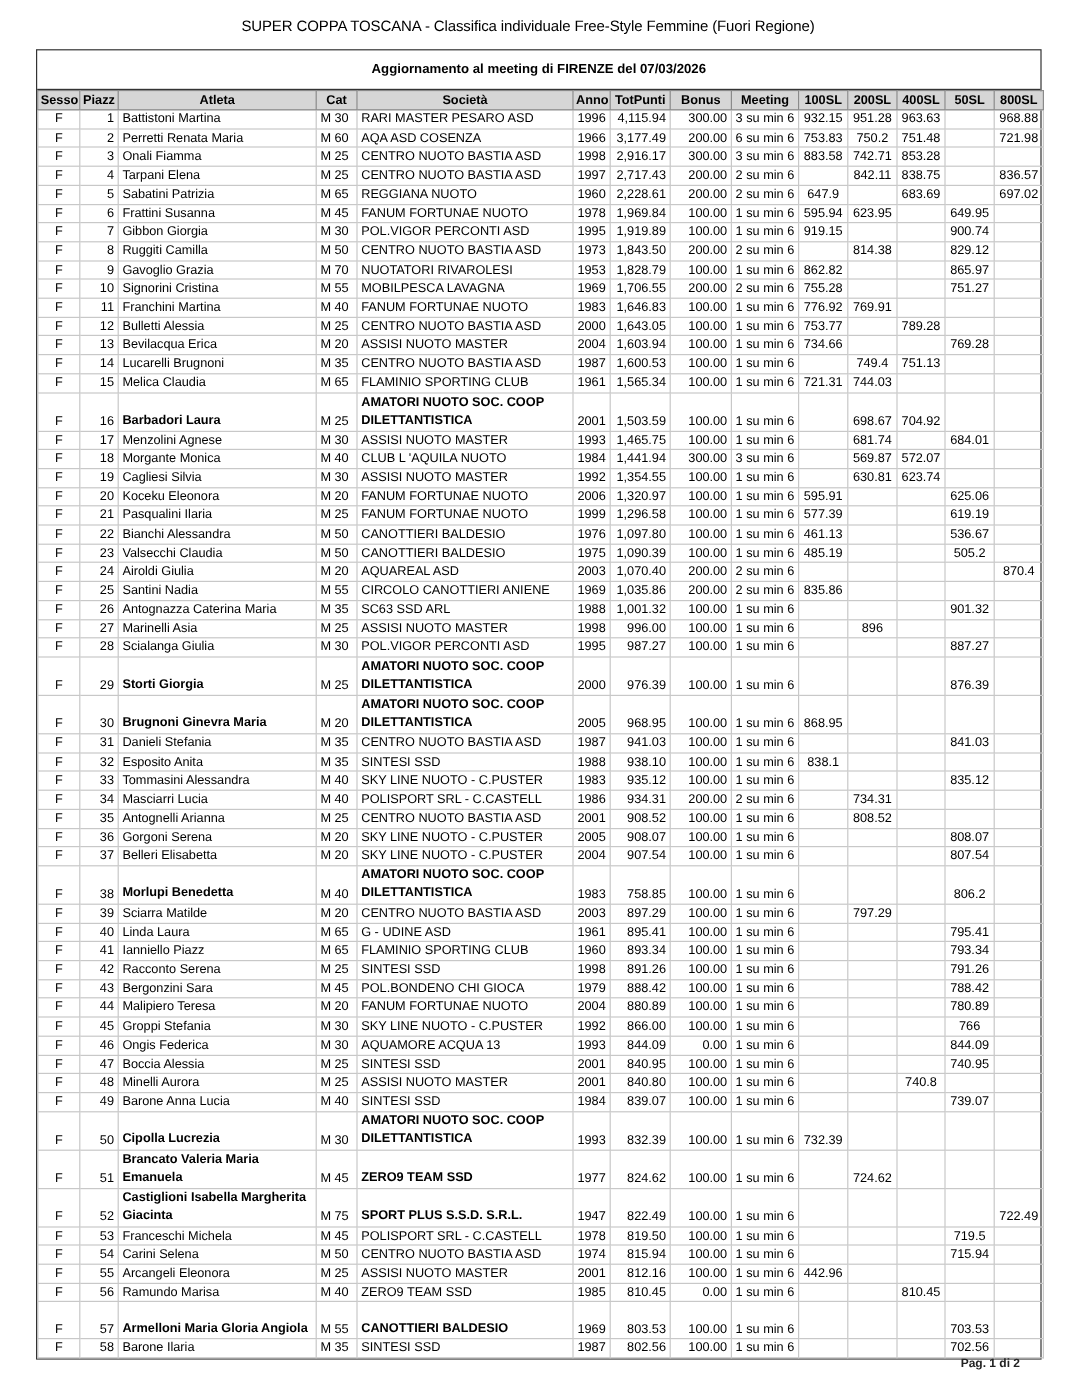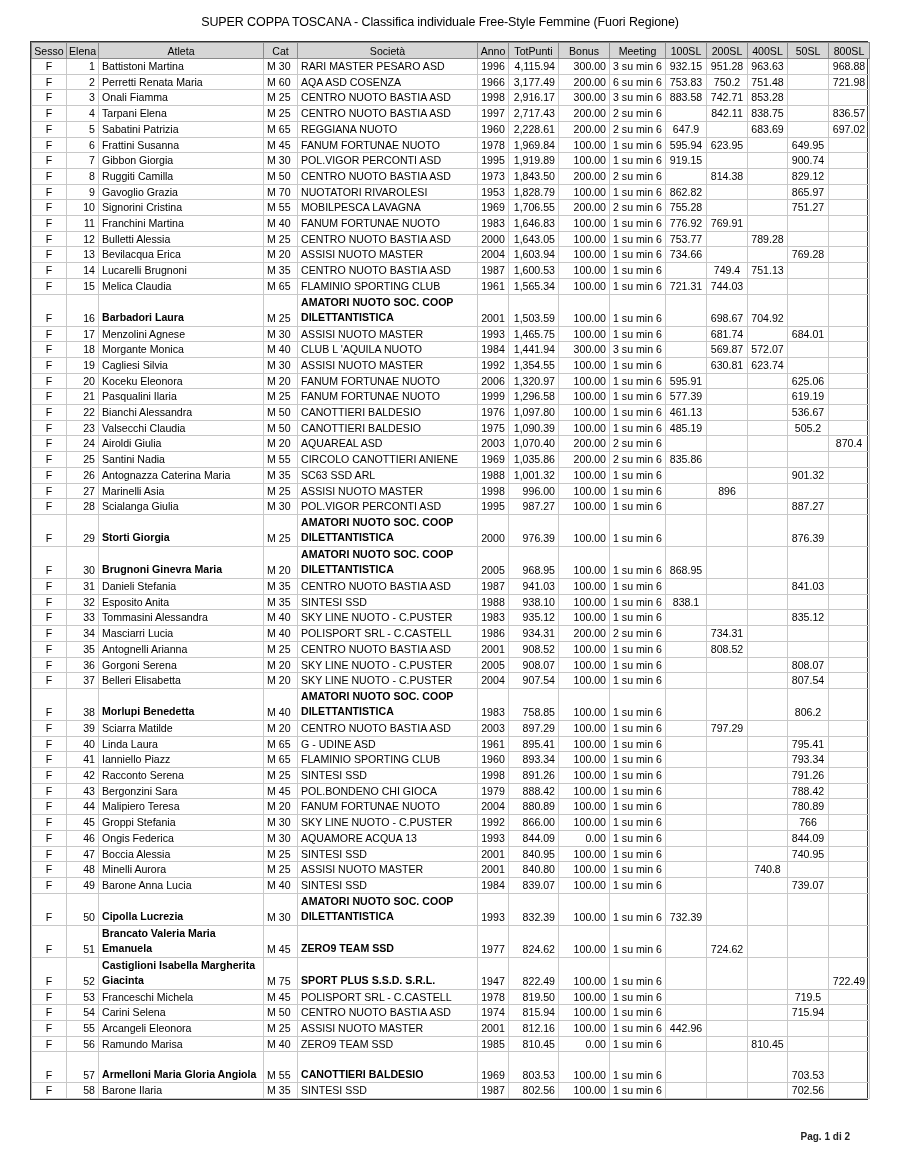--- a/index.html
+++ b/index.html
@@ -1,56 +1,57 @@
 <!DOCTYPE html>
 <html><head>
 <meta charset="utf-8">
 <style>
   html, body { margin: 0; padding: 0; background: #ffffff; }
   body { width: 900px; height: 1165px; position: relative; overflow: hidden; font-family: "Liberation Sans", sans-serif; color: #000; }
   .doc-title { position: absolute; top: 15px; left: 0; width: 880px; text-align: center; font-size: 12.5px; letter-spacing: -0.1px; }
   .sheet { position: absolute; left: 30px; top: 41px; width: 838px; border: 1.5px solid #333; box-sizing: border-box; }
   .banner { height: 32px; border-bottom: 1.5px solid #333; display: flex; align-items: center; justify-content: center; font-size: 11px; font-weight: bold; }
   table { border-collapse: collapse; width: 100%; table-layout: fixed; font-family: "Liberation Sans", sans-serif; font-size: 10.6px; }
-  th { background: #d6d6d6; font-weight: normal; border: 1px solid #8a8a8a; height: 15px; padding: 0 2px; text-align: center; white-space: nowrap; }
+  th { background: #d6d6d6; font-weight: bold; border: 1px solid #8a8a8a; height: 15px; padding: 0 2px; text-align: center; white-space: nowrap; }
   td { border: 1px solid #c8c8c8; border-left-color: #bdbdbd; padding: 0 3px; height: 14.7px; line-height: 14.7px; white-space: nowrap; vertical-align: bottom; }
   td.c { text-align: center; }
   td.r { text-align: right; }
   td.l { text-align: left; }
   td.wrap { white-space: normal; line-height: 15.5px; font-weight: bold; }
   tr.tall td { height: 30px; }
   .page-num { position: absolute; top: 1131px; right: 50px; font-size: 10px; color: #222; font-weight: bold; }
 </style>
 </head>
 <body>
 
 <div class="doc-title">SUPER COPPA TOSCANA - Classifica individuale Free-Style Femmine (Fuori Regione)</div>
 
 <div class="sheet">
+  <div class="banner">Aggiornamento al meeting di FIRENZE del 07/03/2026</div>
   <table>
     <colgroup>
       <col style="width:35px">
         <col style="width:32px">
         <col style="width:165px">
         <col style="width:34px">
       <col style="width:180px">
         <col style="width:31px">
         <col style="width:50px">
         <col style="width:51px">
       <col style="width:56px">
         <col style="width:41px">
         <col style="width:41px">
         <col style="width:40px">
       <col style="width:41px">
         <col style="width:41px">
     </colgroup>
     <thead>
       <tr>
         <th>Sesso</th>
-        <th>Elena</th>
+        <th>Piazz</th>
         <th>Atleta</th>
         <th>Cat</th>
         <th>Società</th>
         <th>Anno</th>
         <th>TotPunti</th>
         <th>Bonus</th>
         <th>Meeting</th>
         <th>100SL</th>
         <th>200SL</th>
         <th>400SL</th>

